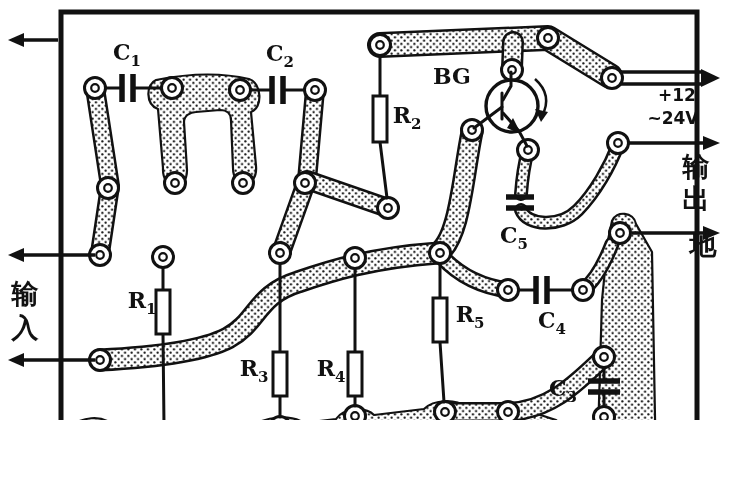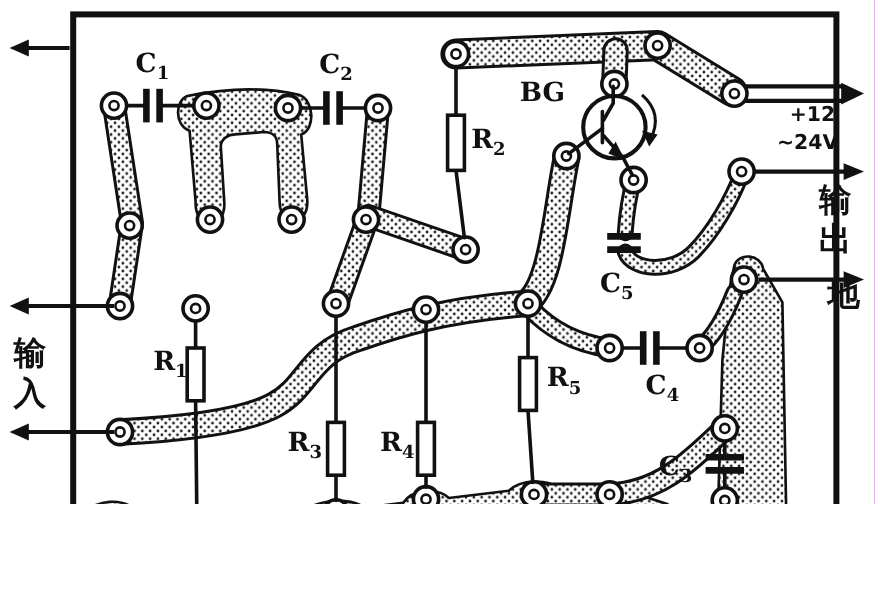--- a/index.html
+++ b/index.html
@@ -1,19 +1,19 @@
 <!DOCTYPE html>
 <html><head>
 <meta charset="utf-8">
 <style>
   html,body{margin:0;padding:0;background:#fff;}
   .stage{
     position:relative;
     width:729px;height:420px;
-    background:#a21caf;
+    background:#fde047;
     font-family:"DejaVu Serif", serif;
     overflow:hidden;
   }
   svg{display:block;}
   .trace-o{fill:none;stroke:#111;stroke-linecap:round;stroke-linejoin:round;}
   .trace-f{fill:none;stroke:url(#dots);stroke-linecap:round;stroke-linejoin:round;}
   .blob{fill:url(#dots);stroke:#111;stroke-width:2.2;stroke-linejoin:round;}
   .lead{stroke:#111;stroke-width:3;fill:none;stroke-linecap:round;}
   .cbar{stroke:#111;stroke-width:5.5;fill:none;stroke-linecap:butt;}
   .rbody{fill:#fff;stroke:#111;stroke-width:3;}

